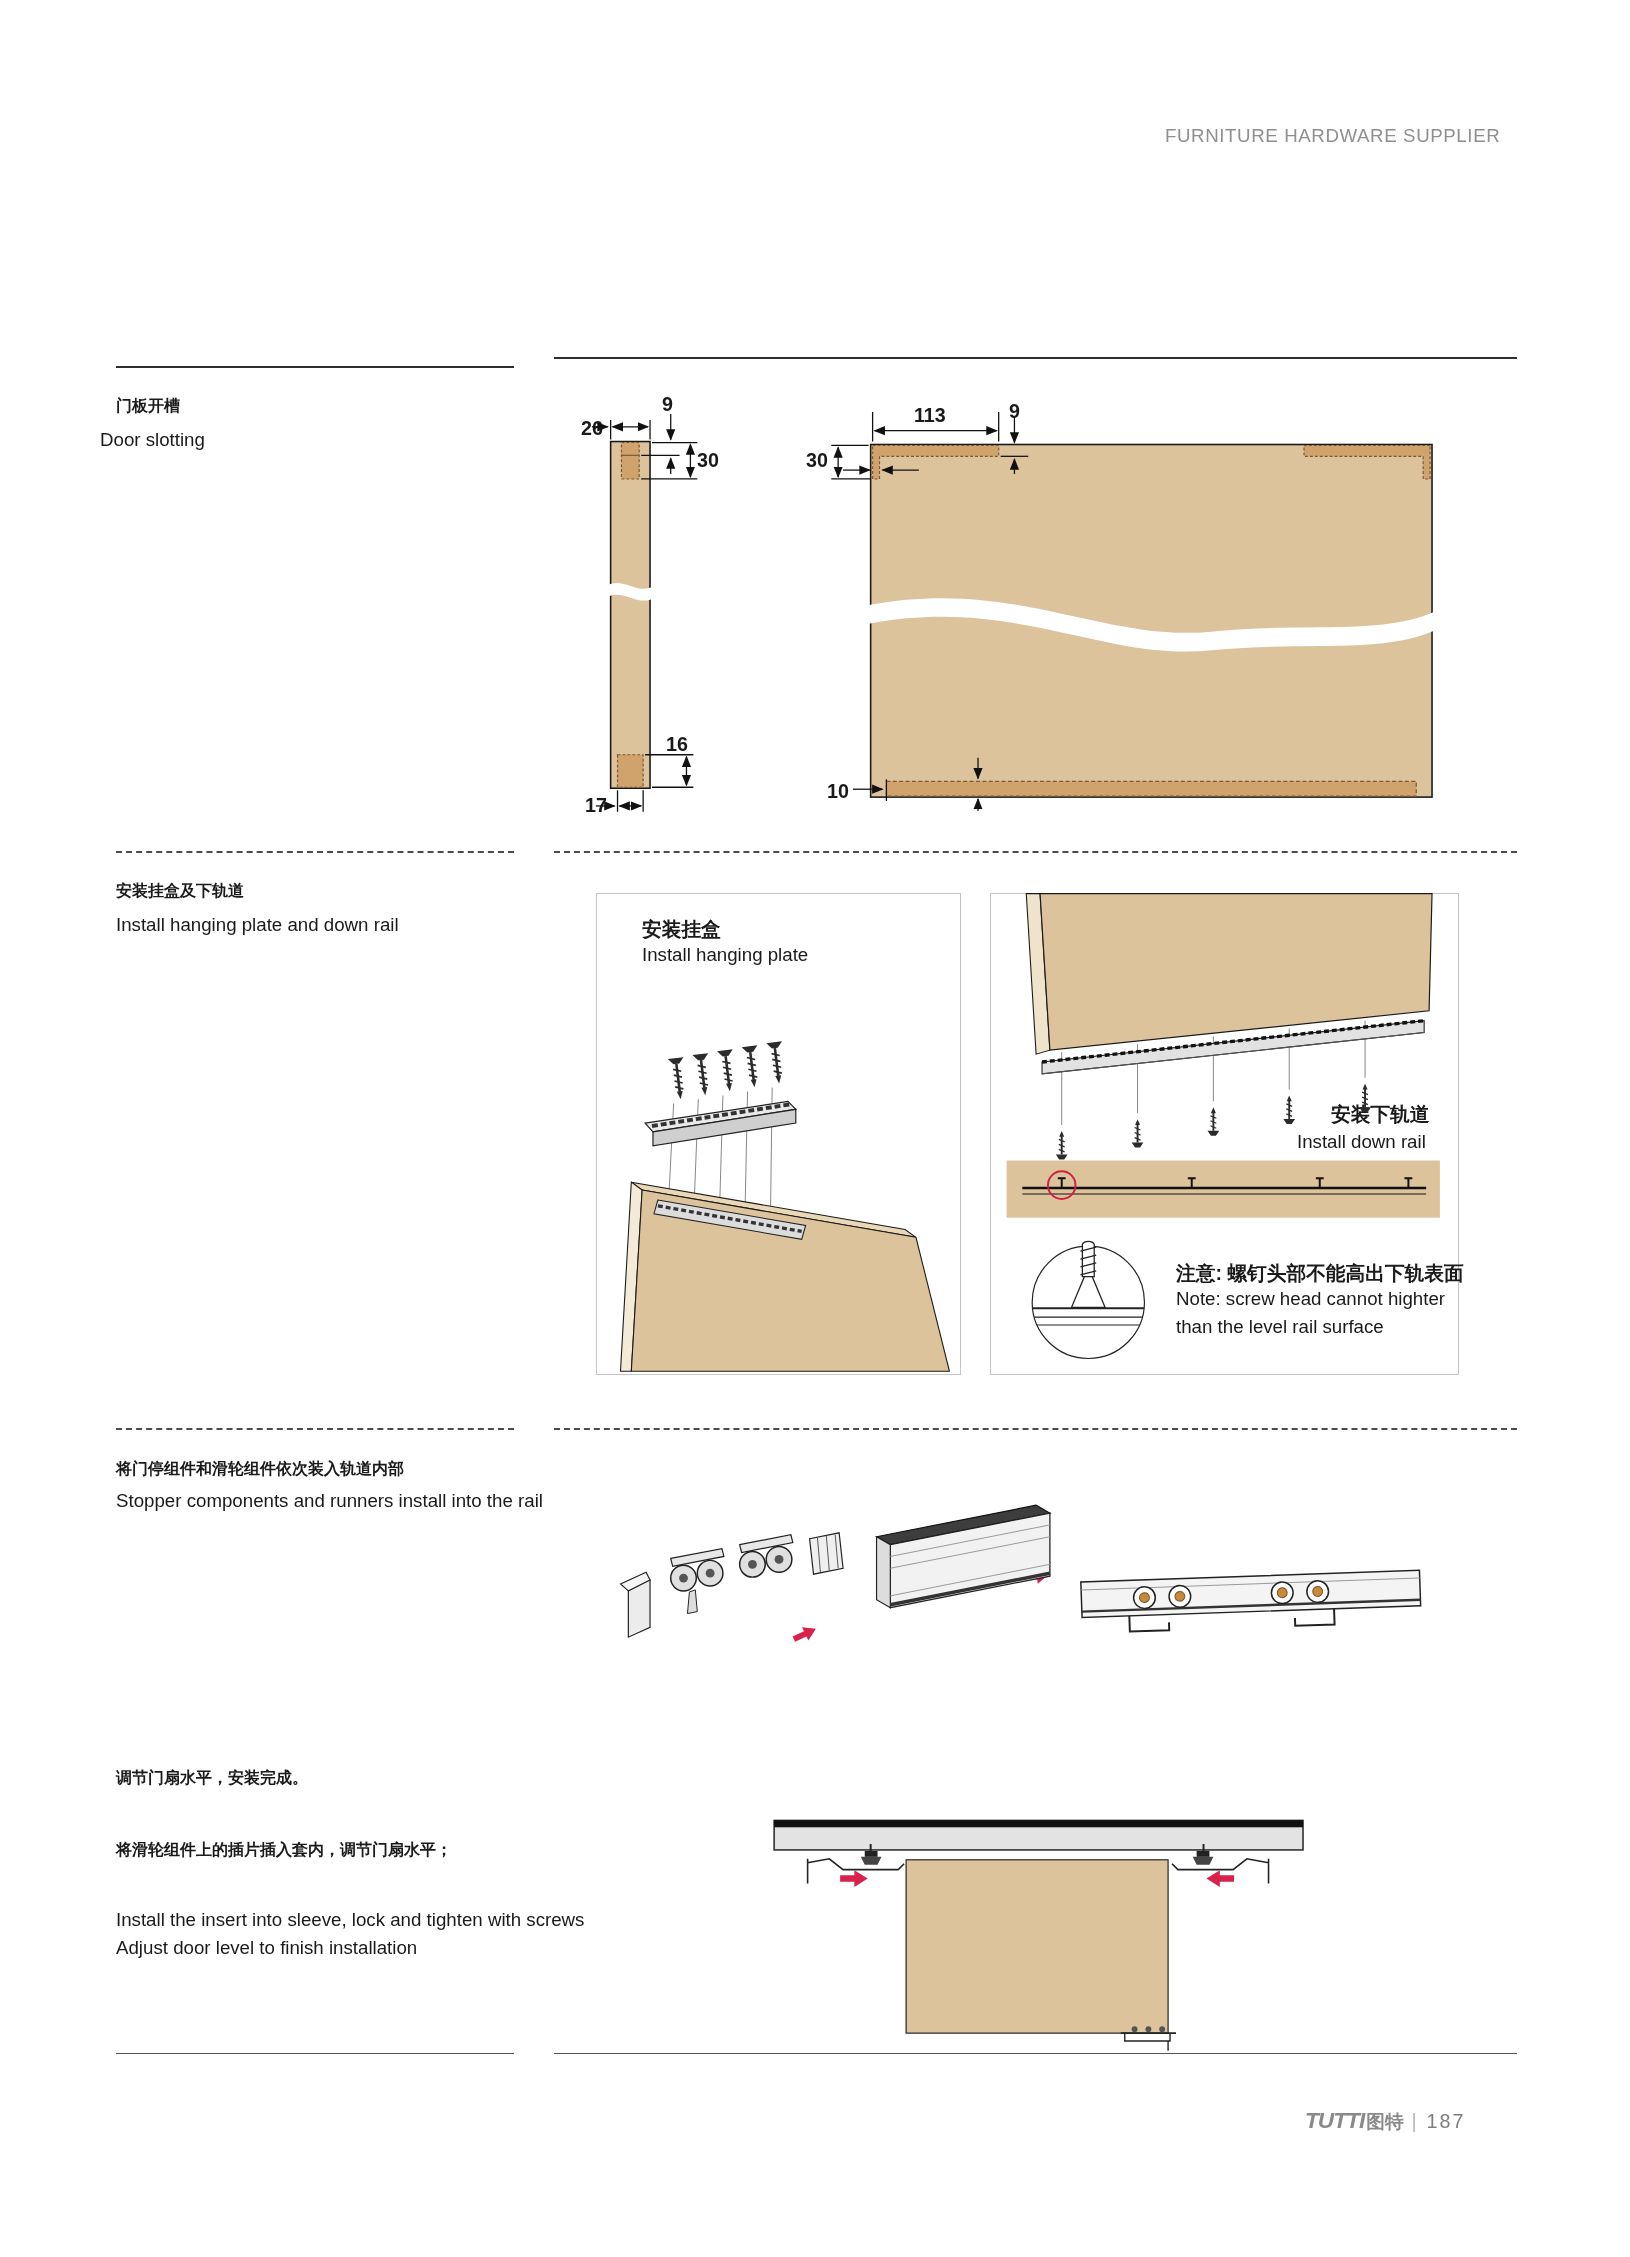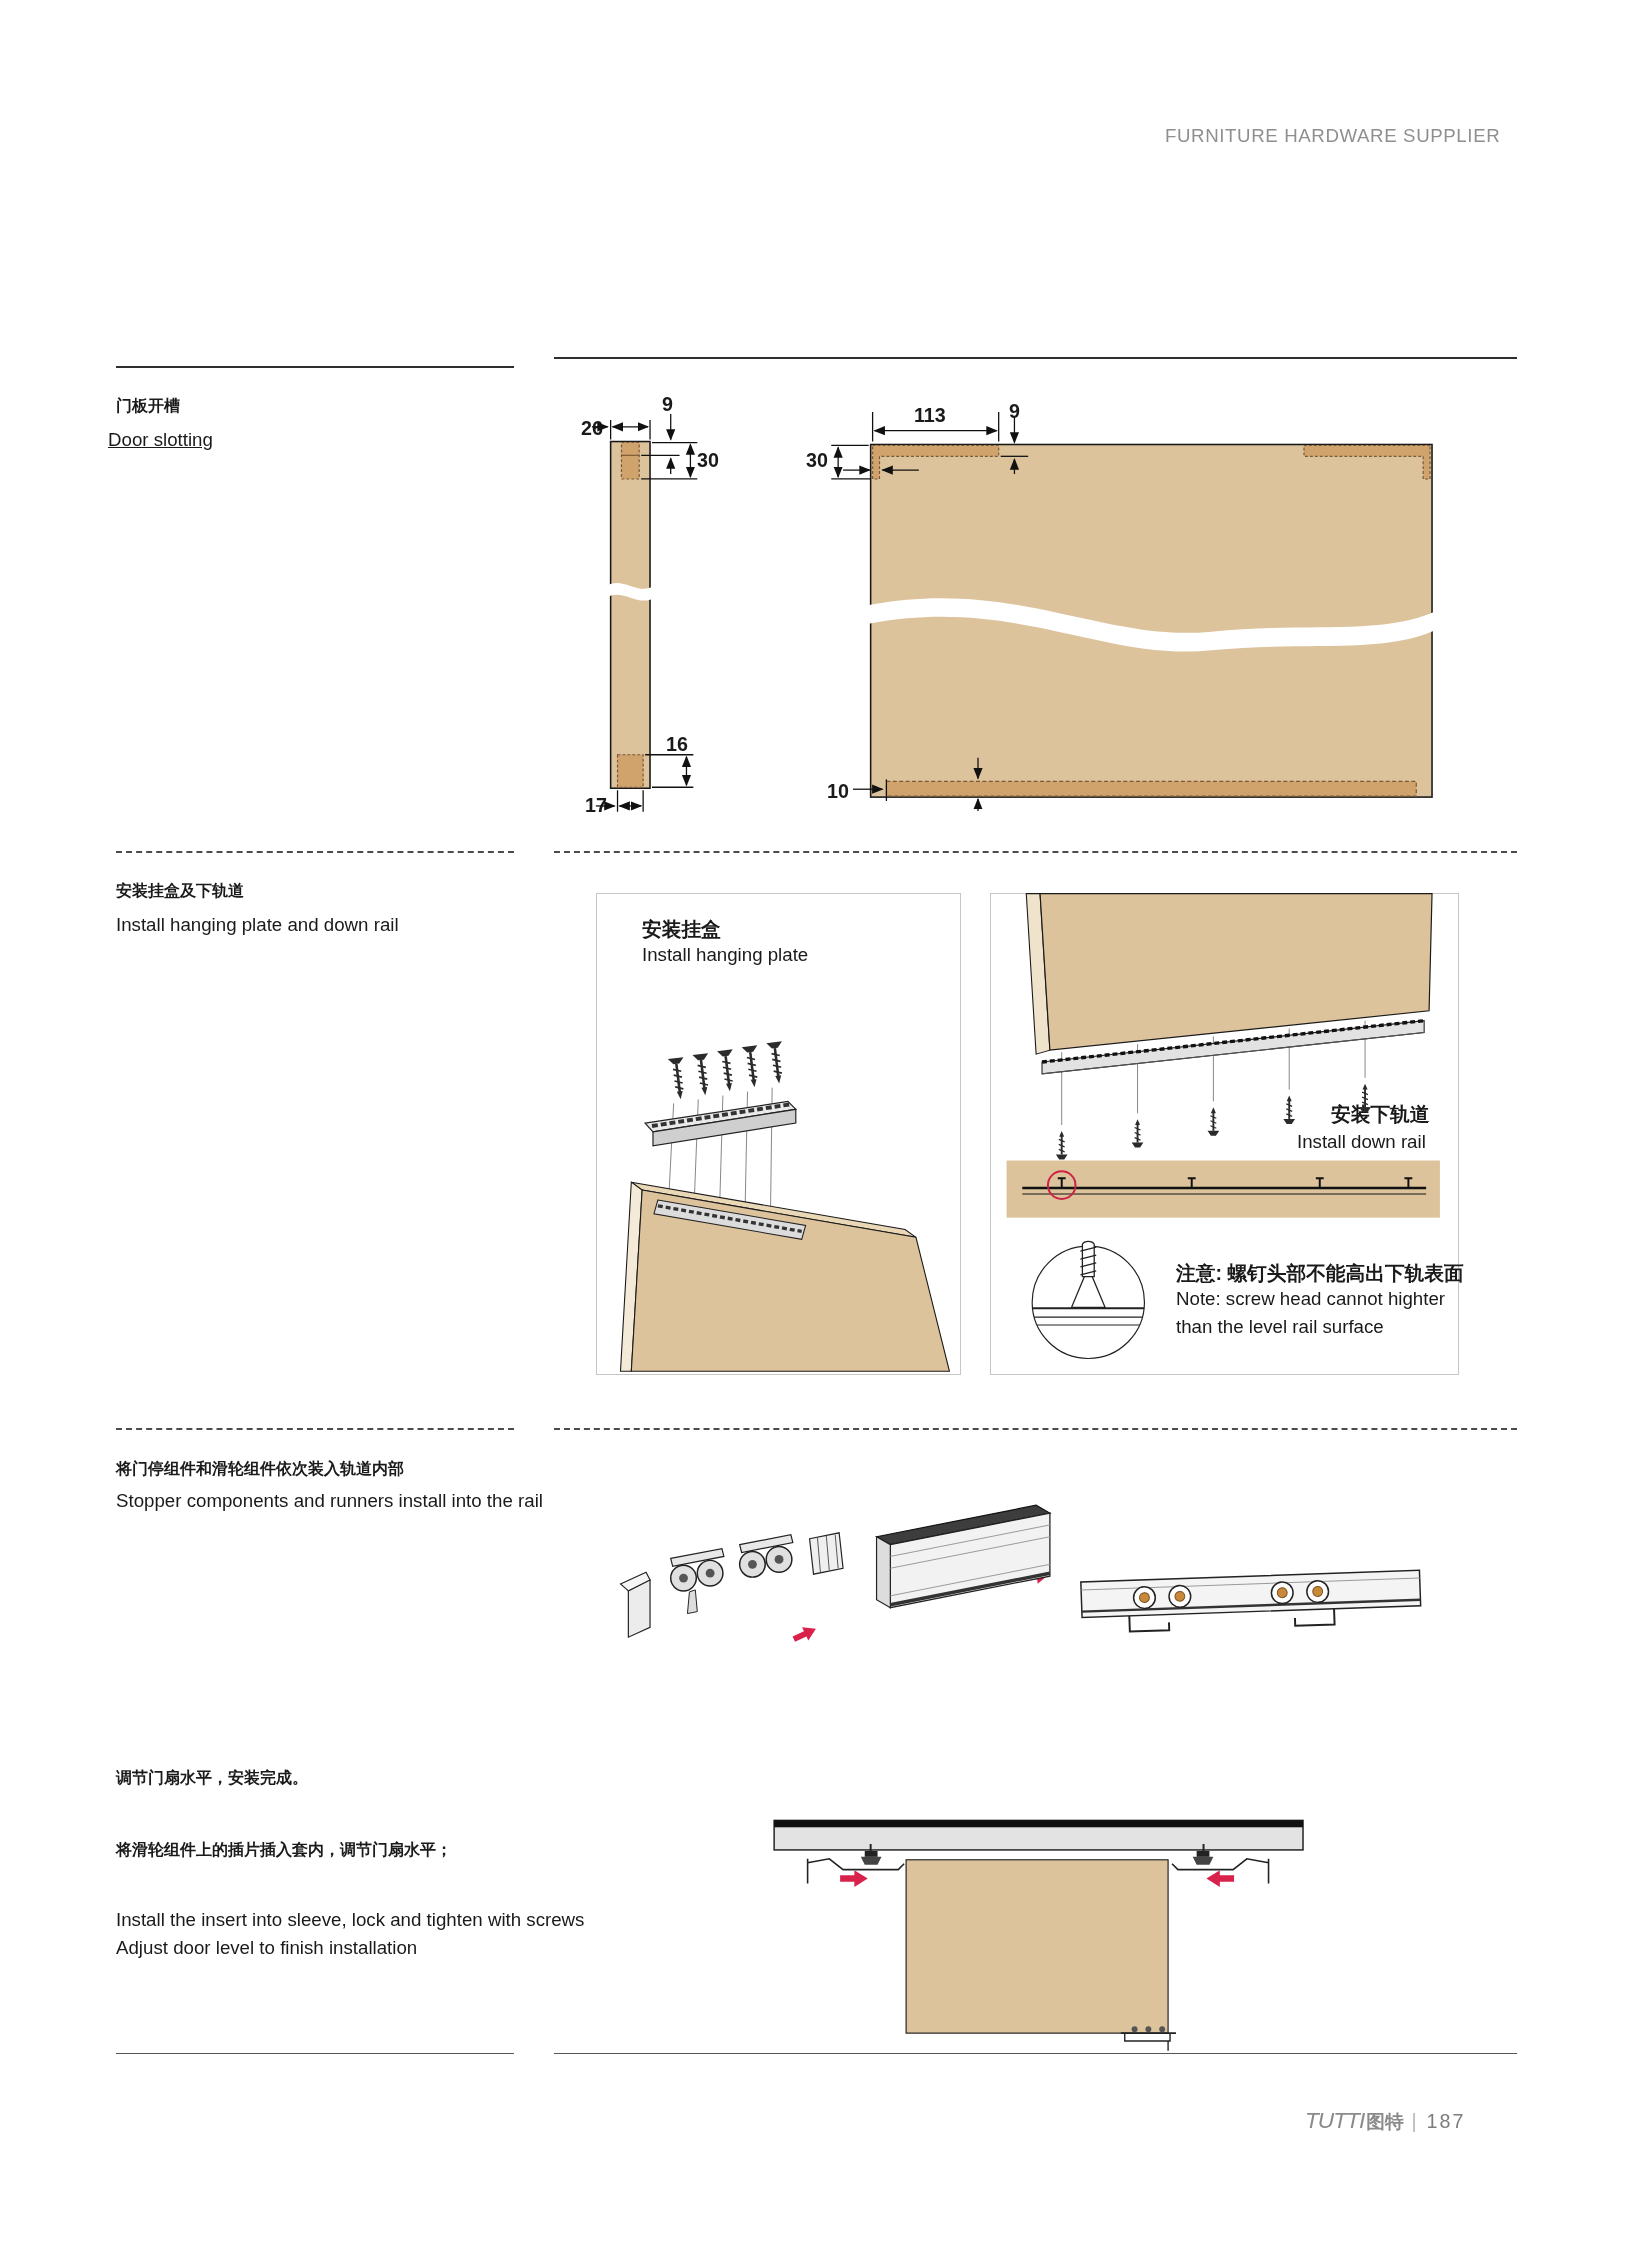--- a/index.html
+++ b/index.html
@@ -9,21 +9,21 @@
   .zh{font-weight:bold;font-size:16px;}
   .zh-s{font-weight:bold;font-size:19.7px;}
   .en{font-size:18.7px;}
   .dim{font-weight:bold;font-size:19.7px;}
   .muted{color:#8f8f8f;}
   .hr{position:absolute;height:2px;background:#2e2e2e;}
   .hr-thin{position:absolute;height:1px;background:#555;}
   .dash{position:absolute;height:0;border-top:2px dashed #4b4b4b;}
   .panelbox{position:absolute;border:1px solid #c6c6c6;background:#fff;}
   svg{position:absolute;left:0;top:0;}
-  .logo{font-weight:normal;font-style:italic;font-size:22.7px;letter-spacing:-1px;color:#8a8a8a;}
+  .logo{font-weight:bold;font-style:italic;font-size:22.7px;letter-spacing:-1px;color:#8a8a8a;}
   .logo-zh{font-weight:bold;font-size:18.7px;color:#8a8a8a;margin-left:2px;}
   .logo-sep{font-size:19.7px;color:#b5b5b5;margin:0 9.9px 0 7.9px;}
   .pageno{font-size:19.7px;color:#7d7d7d;letter-spacing:2px;}
 </style>
 </head>
 <body>
 
 <div class="page">
 
   <div class="t en muted" style="left:1165px;top:125px;letter-spacing:0.6px;">FURNITURE HARDWARE SUPPLIER</div>
@@ -31,21 +31,21 @@
   <div class="hr" style="left:116px;top:366px;width:398px;"></div>
   <div class="hr" style="left:554px;top:357px;width:963px;"></div>
   <div class="dash" style="left:116px;top:851px;width:398px;"></div>
   <div class="dash" style="left:554px;top:851px;width:963px;"></div>
   <div class="dash" style="left:116px;top:1428px;width:398px;"></div>
   <div class="dash" style="left:554px;top:1428px;width:963px;"></div>
   <div class="hr-thin" style="left:116px;top:2053px;width:398px;"></div>
   <div class="hr-thin" style="left:554px;top:2053px;width:963px;"></div>
 
   <div class="t zh" style="left:116px;top:396px;">门板开槽</div>
-  <div class="t en" style="left:108px;top:429px;text-decoration:underline;">Door slotting</div>
+  <div class="t en" style="left:100px;top:429px;">Door slotting</div>
 
   <div class="t zh" style="left:116px;top:881px;">安装挂盒及下轨道</div>
   <div class="t en" style="left:116px;top:914px;">Install hanging plate and down rail</div>
 
   <div class="t zh" style="left:116px;top:1459px;">将门停组件和滑轮组件依次装入轨道内部</div>
   <div class="t en" style="left:116px;top:1490px;">Stopper components and runners install into the rail</div>
 
   <div class="t zh" style="left:116px;top:1840px;">将滑轮组件上的插片插入套内，调节门扇水平；</div>
   <div class="t zh" style="left:116px;top:1768px;text-align:right;">调节门扇水平，安装完成。</div>
   <div class="t en" style="left:116px;top:1909px;">Install the insert into sleeve, lock and tighten with screws</div>

